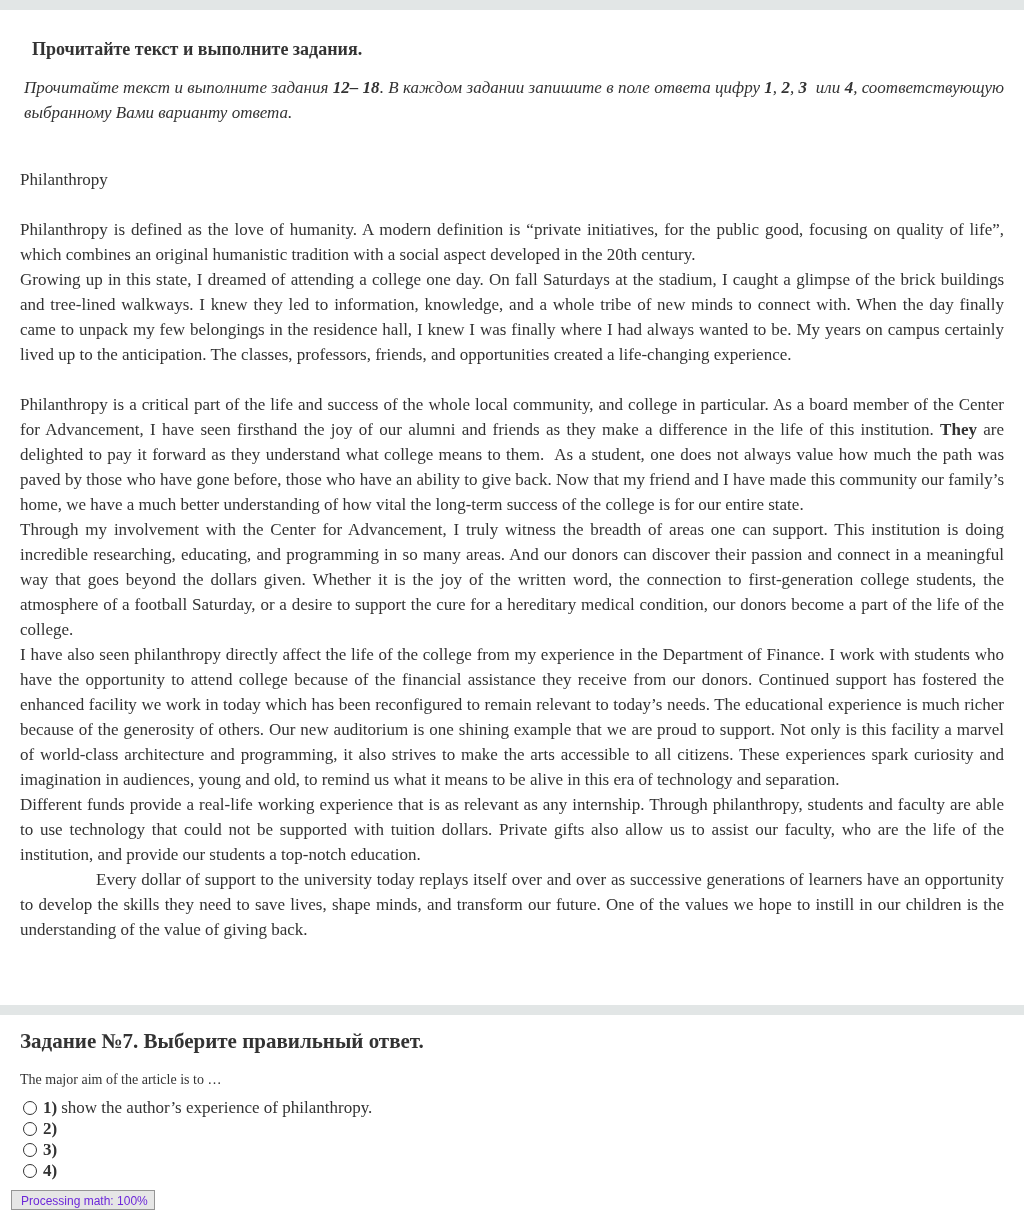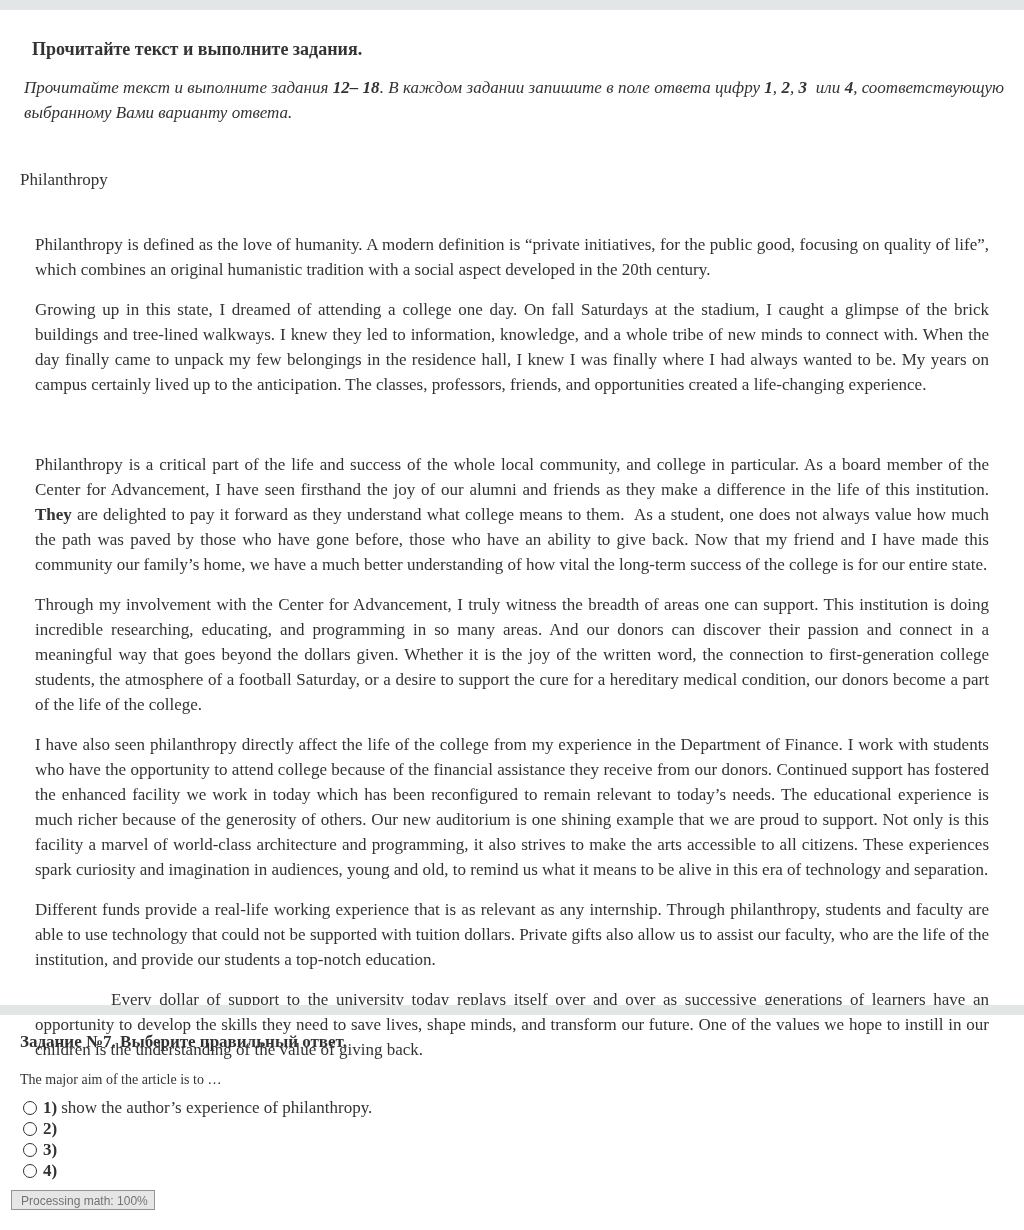--- a/index.html
+++ b/index.html
@@ -6,32 +6,32 @@
   body { width: 1024px; height: 1230px; position: relative; overflow: hidden;
          font-family: "Liberation Serif", "DejaVu Serif", serif; color: #333333; }
   .bar-top { position: absolute; left: 0; top: 0; width: 1024px; height: 10px; background: #e2e6e6; }
   .bar-mid { position: absolute; left: 0; top: 1005px; width: 1024px; height: 10px; background: #e2e6e6; }
   .block1 { position: absolute; left: 20px; top: 25px; width: 984px; }
   .h-instr { font-weight: bold; font-size: 18px; line-height: 25px; margin: 12px; }
   .instr { font-style: italic; font-size: 17px; line-height: 25px; margin: 13px 0 0 4px; text-align: justify; }
   .instr b { font-style: italic; }
   .title { font-weight: normal; font-size: 17px; line-height: 25px; margin: 42px 0 0 0; }
   .text { font-size: 17px; line-height: 25px; text-align: justify; margin: 0; }
-  .p { margin: 15px; }
+  .p { margin: 0; }
   .gap { height: 25px; }
   .indent { text-indent: 76px; }
   .block2 { position: absolute; left: 20px; top: 1029px; width: 984px; }
-  .task-h { font-weight: bold; font-size: 17px; line-height: 25px; margin: 0; }
+  .task-h { font-weight: bold; font-size: 21px; line-height: 25px; margin: 0; }
   .question { font-size: 14px; line-height: 25px; margin: 13px 0 5px 0; }
   .opt { display: flex; align-items: center; font-size: 17px; line-height: 21px; height: 21px; }
   .radio { width: 14px; height: 14px; border: 1px solid #333; border-radius: 50%; margin: 0 6px 0 3px; box-sizing: border-box; }
   .opt b { margin-right: 4px; }
   .mathbox { position: absolute; left: 11px; top: 1190px; width: 144px; height: 20px;
              background: #e6e6e6; border: 1px solid #959595; font-family: "Liberation Sans", "DejaVu Sans", sans-serif;
-             font-size: 12px; line-height: 20px; color: #737373; padding-left: 9px; box-sizing: border-box; }
+             font-size: 12px; line-height: 20px; color: #6d28d9; padding-left: 9px; box-sizing: border-box; }
 </style>
 </head>
 <body>
 
 <div class="bar-top"></div>
 
 <div class="block1">
   <p class="h-instr">Прочитайте текст и выполните задания.</p>
   <p class="instr"><span>Прочитайте текст и выполните задания </span><b>12– 18</b><span>. В каждом задании запишите в поле ответа цифру </span><b>1</b><span>, </span><b>2</b><span>, </span><b>3</b><span style="white-space:pre">  или </span><b>4</b><span>, соответствующую выбранному Вами варианту ответа.</span></p>
   <p class="title">Philanthropy</p>

